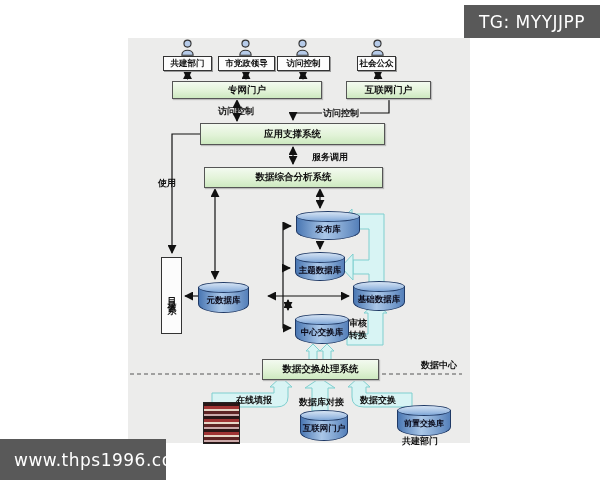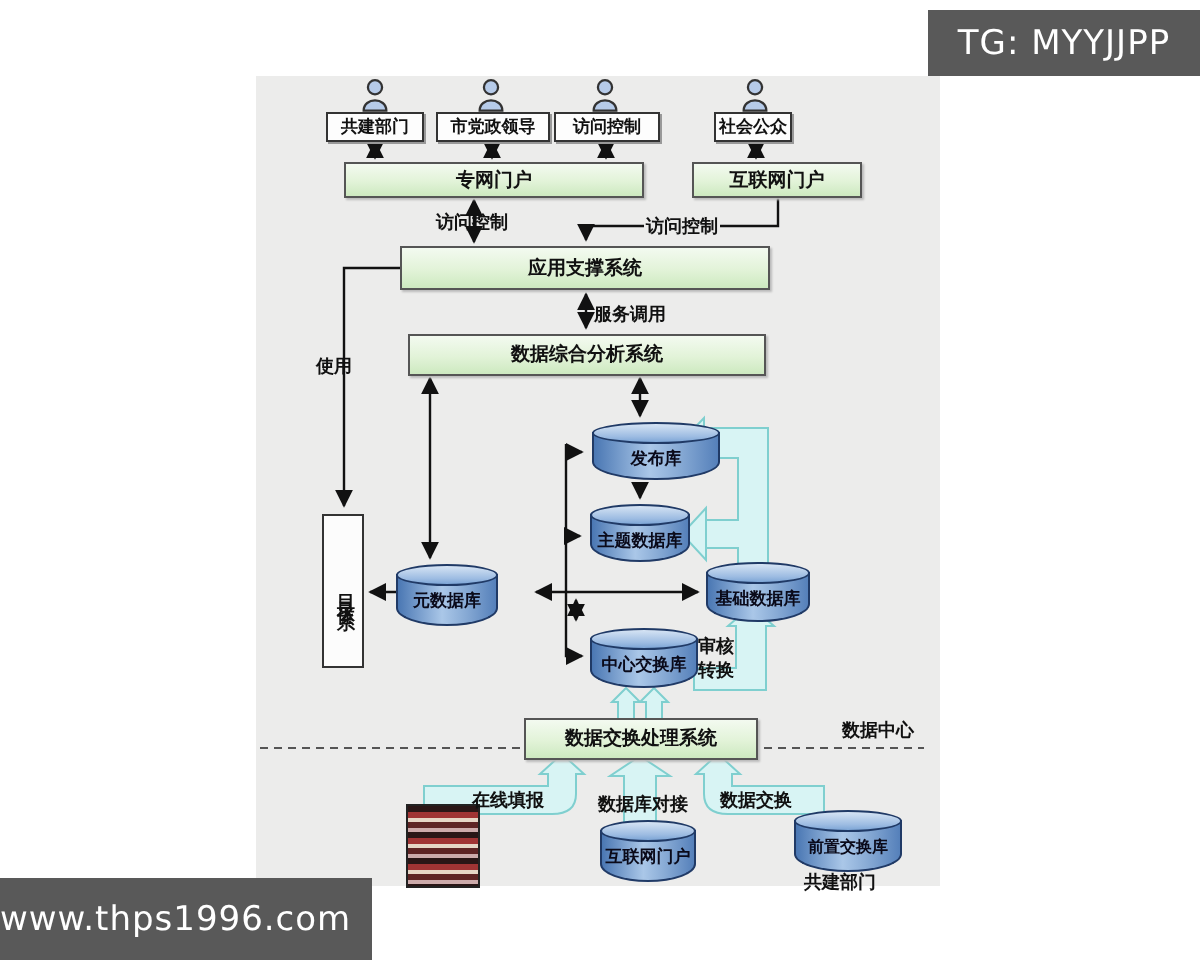--- a/index.html
+++ b/index.html
@@ -144,24 +144,24 @@
 <div class="cyl" style="left:397px;top:405px;width:54px;height:31px">
     <div class="body"></div>
     <div class="top"></div>
     <div class="lbl" style="font-size:8px">前置交换库</div>
   </div>
 
 <div id="formimg"></div>
 
 <div class="flabel" style="left:218px;top:105px">访问控制</div>
 <div class="flabel masked" style="left:322px;top:107px">访问控制</div>
-<div class="flabel" style="left:297px;top:151px">服务调用</div>
+<div class="flabel" style="left:312px;top:151px">服务调用</div>
 <div class="flabel" style="left:158px;top:177px">使用</div>
 <div class="flabel" style="left:349px;top:317px">审核</div>
 <div class="flabel" style="left:349px;top:329px">转换</div>
 <div class="flabel masked" style="left:420px;top:359px">数据中心</div>
 <div class="flabel" style="left:236px;top:394px">在线填报</div>
 <div class="flabel" style="left:299px;top:396px">数据库对接</div>
 <div class="flabel" style="left:360px;top:394px">数据交换</div>
 <div class="flabel" style="left:402px;top:435px">共建部门</div>
 
 <div class="wm" style="left:464px;top:5px;width:136px;height:33px;justify-content:center">TG: MYYJJPP</div>
-<div class="wm" style="left:0;top:439px;width:186px;height:41px;box-sizing:border-box">www.thps1996.com</div>
+<div class="wm" style="left:0;top:439px;width:166px;height:41px;padding-left:14px;box-sizing:border-box">www.thps1996.com</div>
 
 </body></html>

